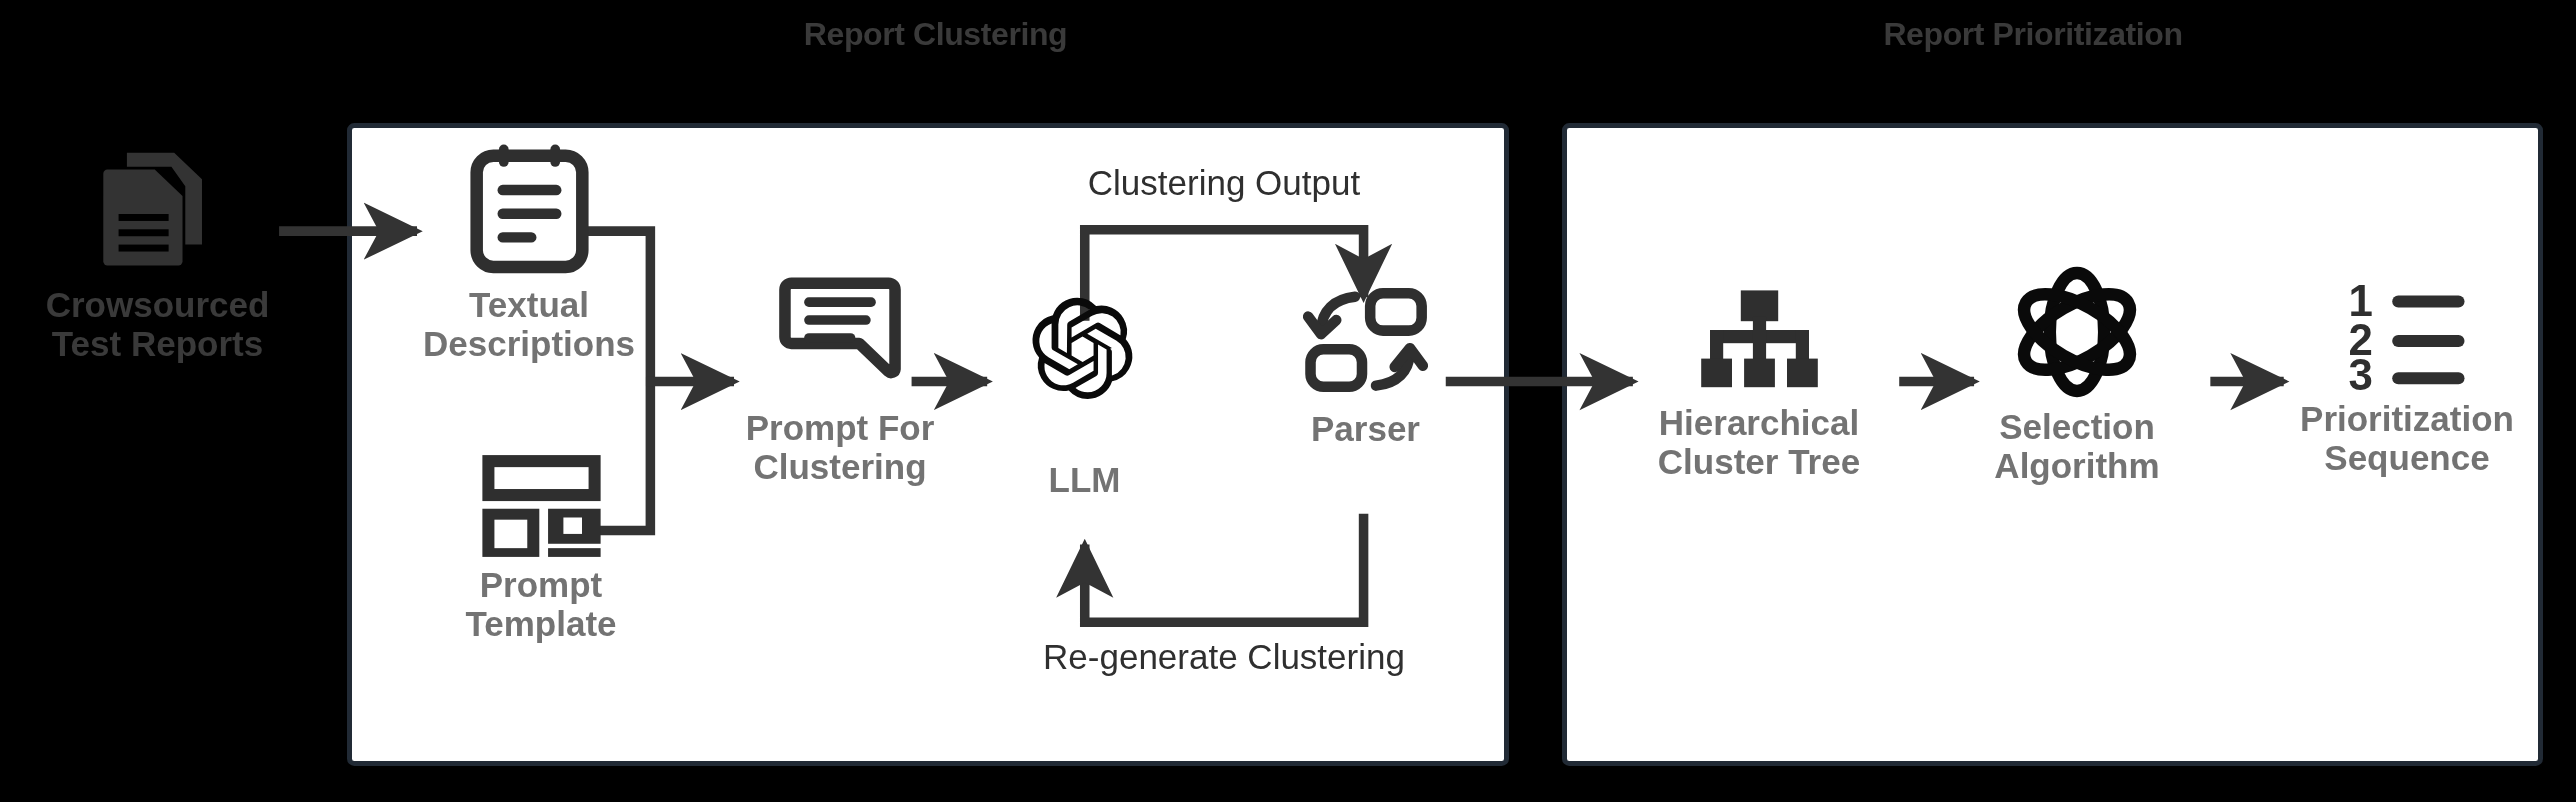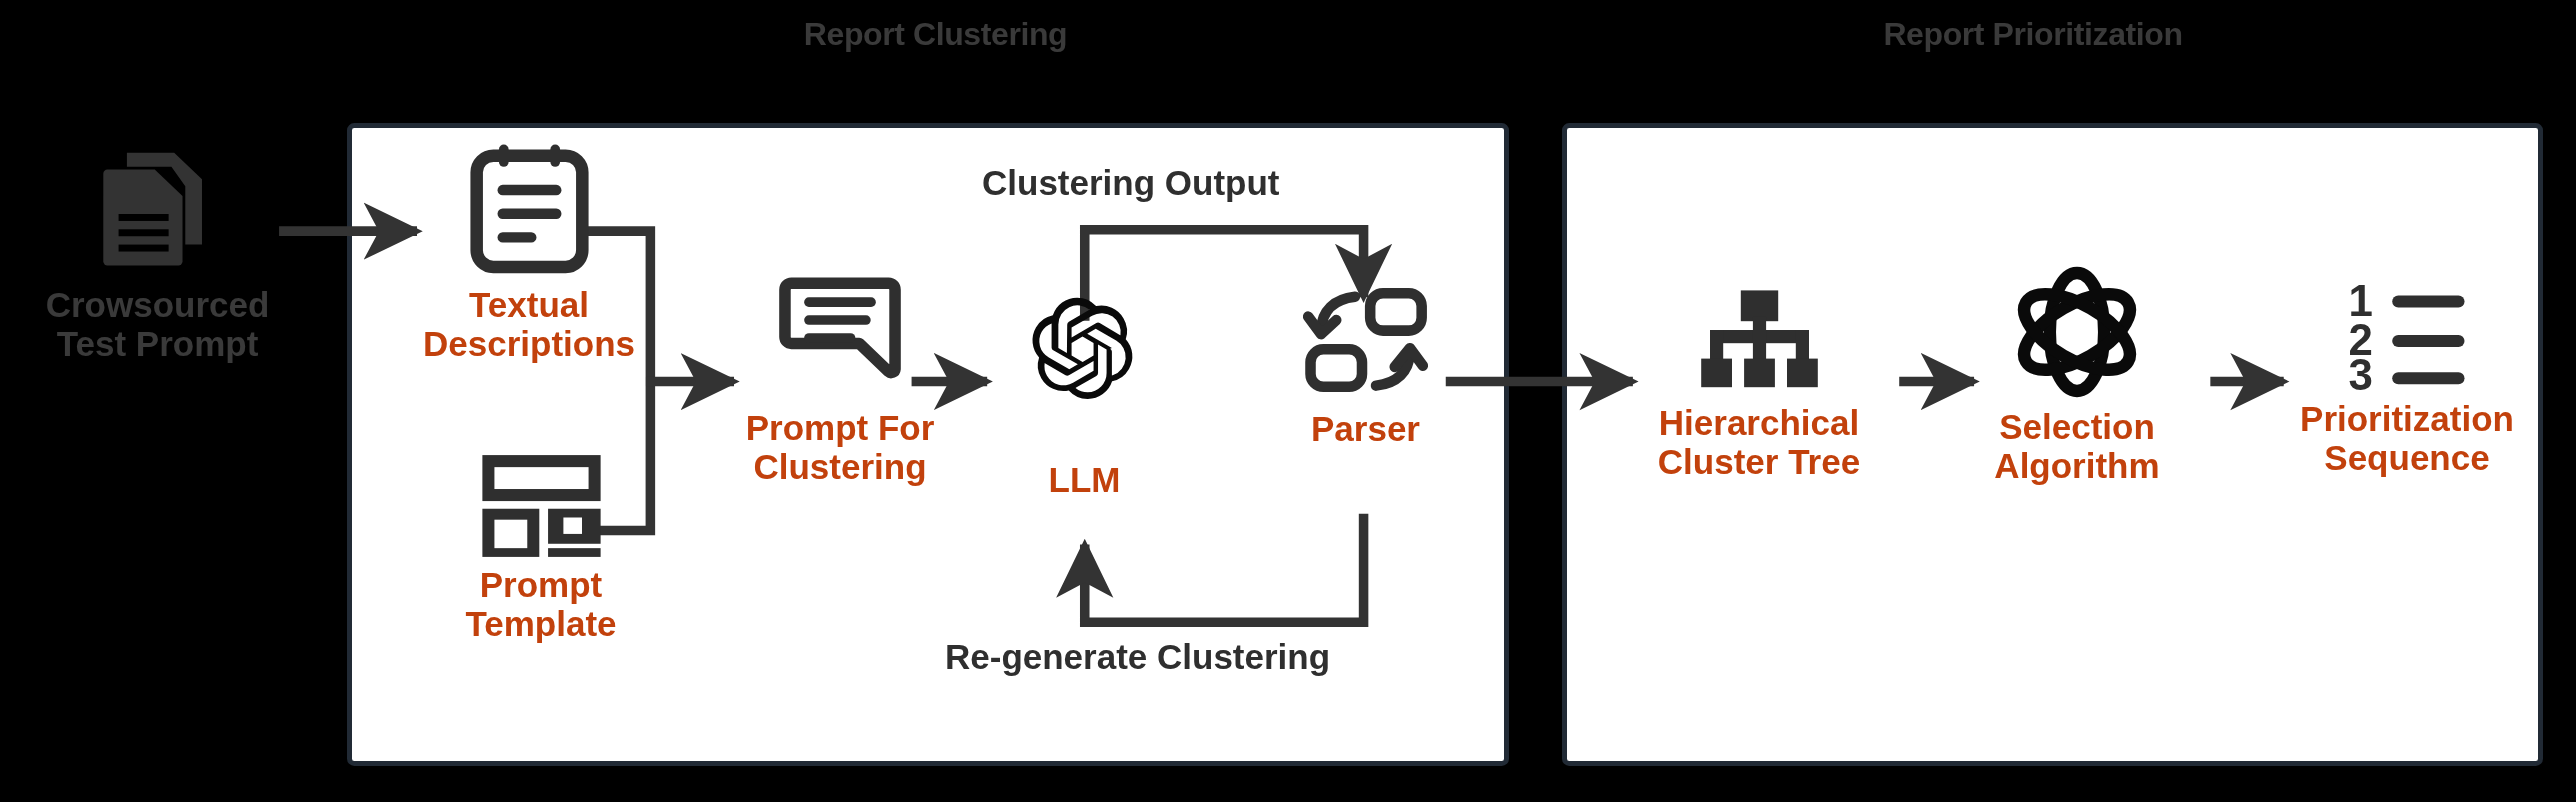--- a/index.html
+++ b/index.html
@@ -44,38 +44,39 @@
     align-items: center;
     justify-content: flex-start;
   }
   .node-icon {
     display: flex;
     align-items: center;
     justify-content: center;
   }
   .node-label {
     margin-top: 7.3px;
-    color: #c2410c;
+    color: #737373;
     font-weight: bold;
     font-size: 35px;
     line-height: 1.12;
     text-align: center;
     white-space: pre-line;
   }
   .node-label.outside {
     color: #3a3a3a;
   }
 
   
   .edge-label {
     position: absolute;
     color: #2f2f2f;
-    font-weight: bold;
+    font-weight: normal;
     font-size: 35px;
     white-space: nowrap;
+    text-align: center;
   }
 
   
   .wires {
     position: absolute;
     left: 0;
     top: 0;
     width: 2576px;
     height: 802px;
     pointer-events: none;
@@ -124,21 +125,21 @@
       <svg width="139" height="128" viewBox="0 0 100 92">
         <path d="M28 2 h34 l20 19 v47 h-12 V26 L60 12 H28 Z" fill="#333333"></path>
         <path d="M14 14 h34 l20 19 v47 a3 3 0 0 1 -3 3 H14 a3 3 0 0 1 -3 -3 V17 a3 3 0 0 1 3 -3 Z" fill="#333333"></path>
         <path d="M48 16 v15 h15 Z" fill="#ffffff" opacity="0"></path>
         <rect x="22" y="46" width="36" height="5" fill="#000000"></rect>
         <rect x="22" y="57" width="36" height="5" fill="#000000"></rect>
         <rect x="22" y="68" width="36" height="5" fill="#000000"></rect>
       </svg>
     </div>
     <div class="node-label outside">Crowsourced
-Test Prompt</div>
+Test Reports</div>
   </div>
 
   <div class="node" style="left:382px; top:139px; width:294px;">
     <div class="node-icon">
       <svg width="139" height="139" viewBox="0 0 100 100">
         <rect x="28" y="4" width="7" height="16" rx="3.5" fill="#2f2f2f"></rect>
         <rect x="65" y="4" width="7" height="16" rx="3.5" fill="#2f2f2f"></rect>
         <rect x="12" y="12" width="76" height="80" rx="12" ry="12" fill="none" stroke="#2f2f2f" stroke-width="9"></rect>
         <rect x="27" y="33" width="46" height="7.5" rx="3.7" fill="#2f2f2f"></rect>
         <rect x="27" y="50" width="46" height="7.5" rx="3.7" fill="#2f2f2f"></rect>

